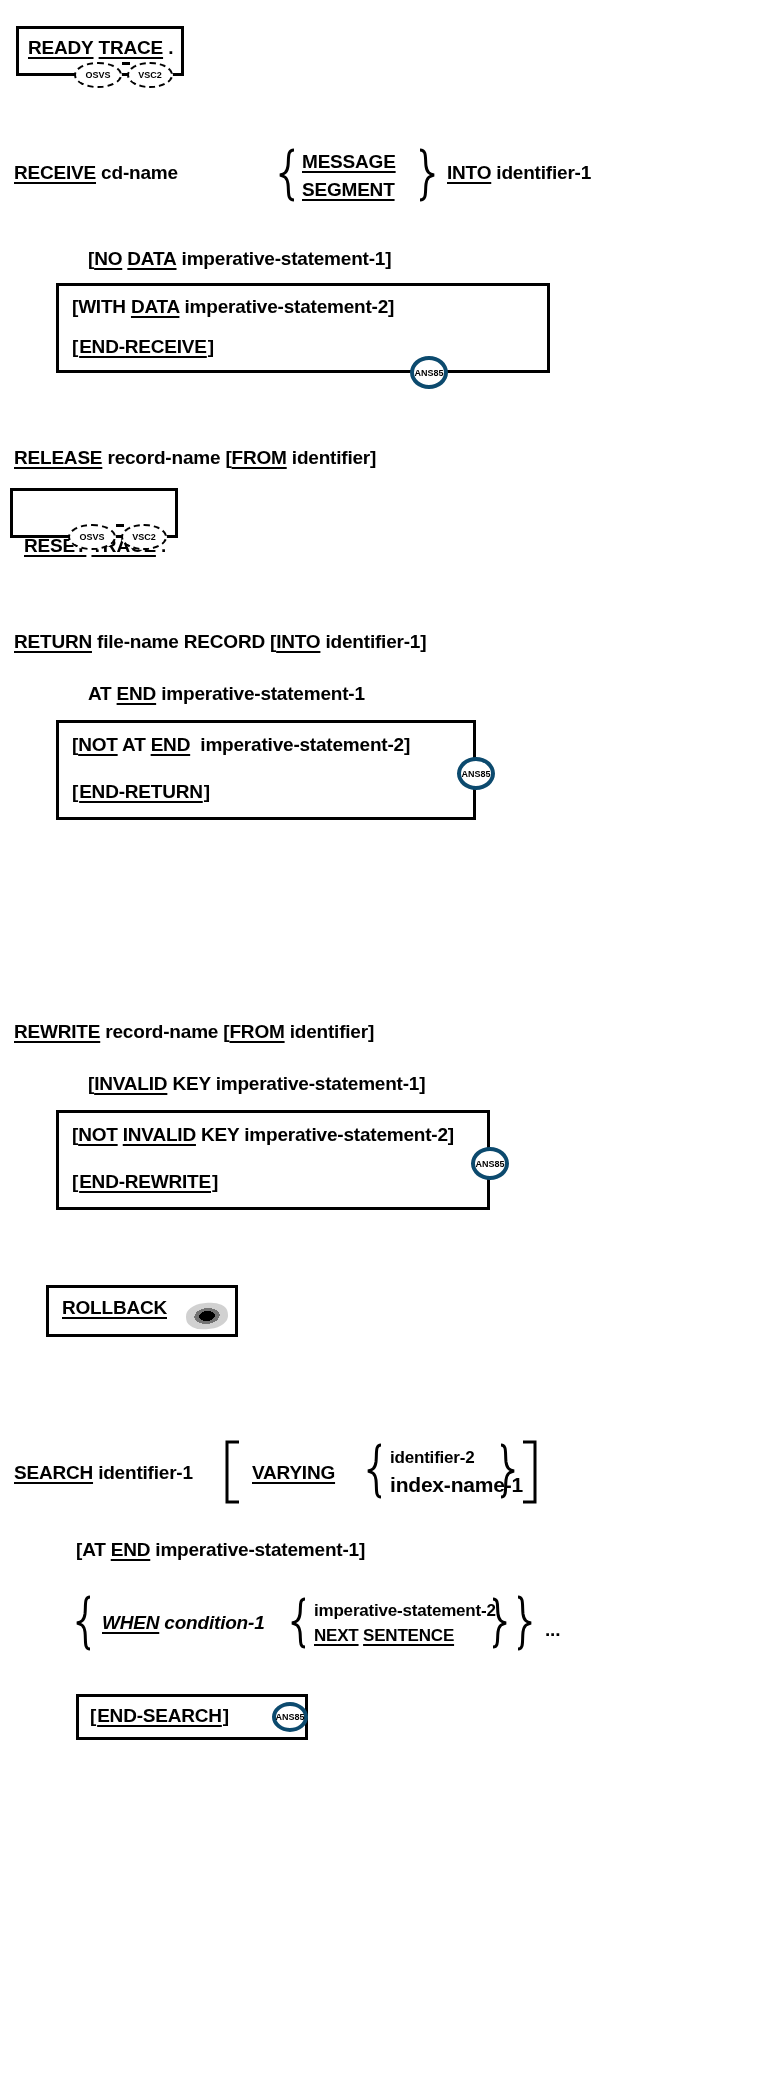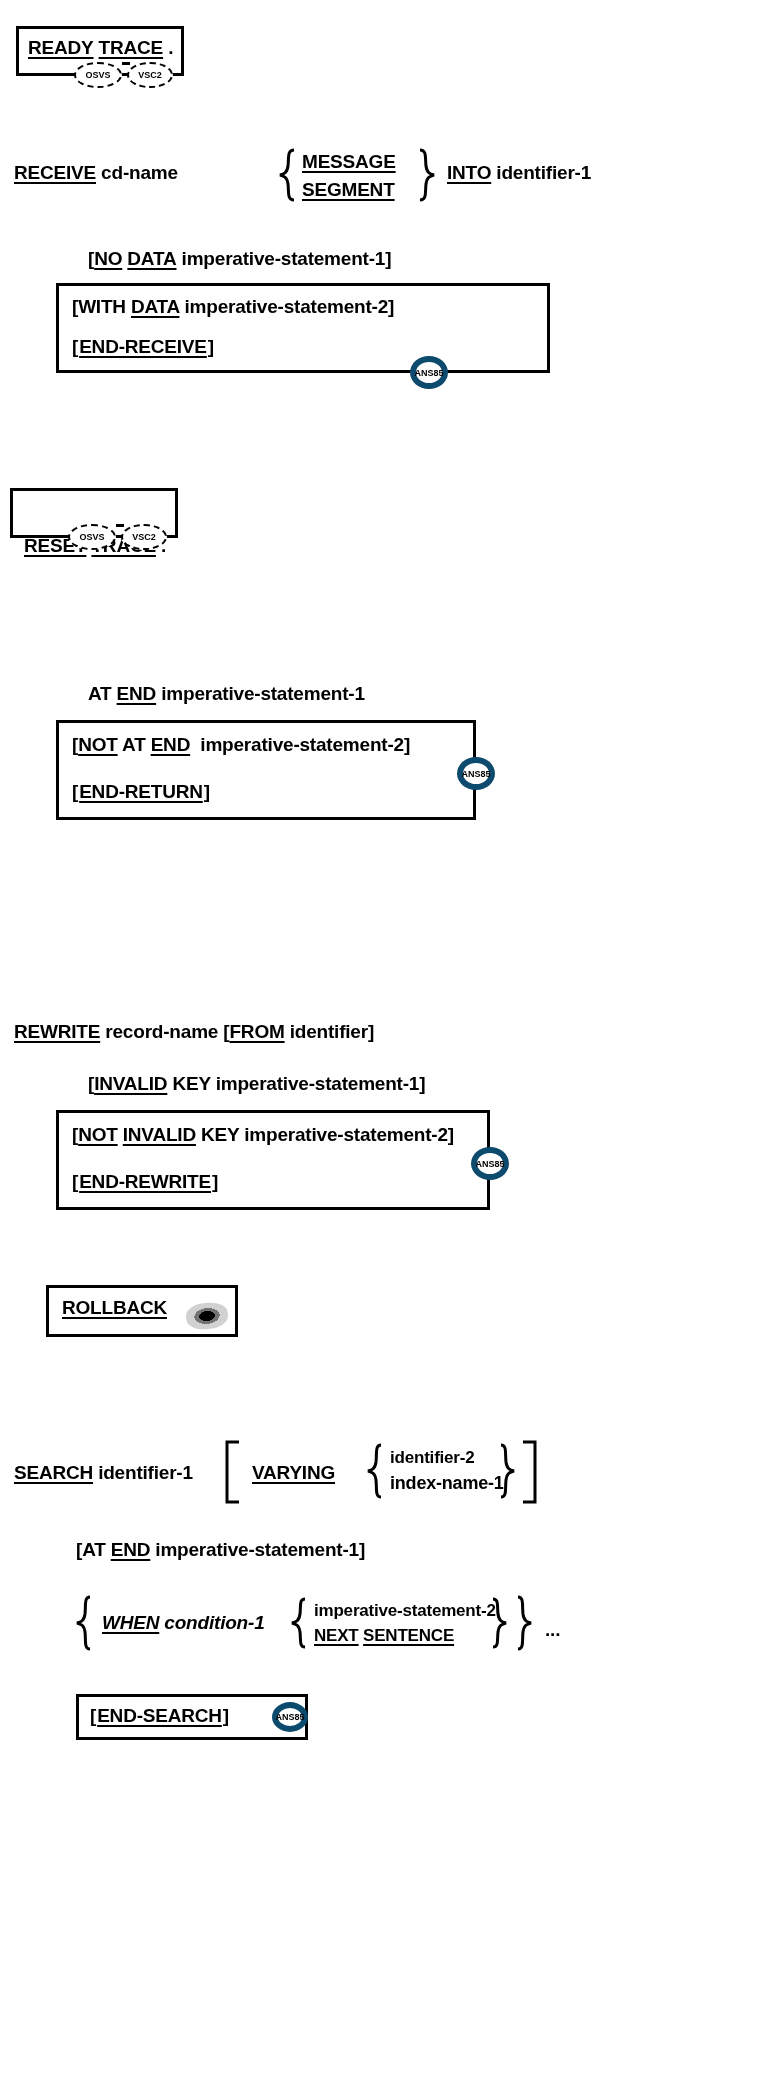--- a/index.html
+++ b/index.html
@@ -41,21 +41,21 @@
   .ebox{
     position:absolute;
     border:3px solid #000;
     box-sizing:border-box;
     background:transparent;
   }
 
   
   .bubble{
     position:absolute;
-    border:6px solid #0c4a6e;
+    border:4px solid #0c4a6e;
     border-radius:50%;
     background:#fff;
     font-size:9px;
     font-weight:bold;
     letter-spacing:0px;
     display:flex;
     align-items:center;
     justify-content:center;
     box-sizing:border-box;
   }
@@ -119,29 +119,35 @@
 
   <div class="ebox" style="left:56px; top:283px; width:494px; height:90px;"></div>
   <div class="stmt" style="left:72px; top:297px;">
     <span>[WITH </span><span class="kw">DATA</span><span> imperative-statement-2]</span>
   </div>
   <div class="stmt" style="left:72px; top:337px;">
     <span>[</span><span class="kw endbox">END-RECEIVE</span><span>]</span>
   </div>
   <div class="bubble" style="left:410px; top:356px; width:38px; height:33px;">ANS85</div>
 
+  <div class="stmt" style="left:14px; top:448px;">
+    <span class="kw">RELEASE</span><span>&nbsp;</span><span>record-name</span><span>&nbsp;</span><span>[</span><span class="kw">FROM</span><span>&nbsp;</span><span>identifier]</span>
+  </div>
 
   <div class="ebox" style="left:10px; top:488px; width:168px; height:50px;"></div>
   <div class="stmt" style="left:24px; top:500px;margin-top:36px;">
     <span class="kw">RESET</span><span>&nbsp;</span><span class="kw">TRACE</span><span>&nbsp;</span><span class="plain">.</span>
   </div>
   <div class="bubble dashed" style="left:68px; top:524px; width:48px; height:26px;">OSVS</div>
   <div class="bubble dashed" style="left:121px; top:524px; width:46px; height:26px;">VSC2</div>
   <div class="tick" style="left:116px; top:524px; width:8px; height:3px;"></div>
 
+  <div class="stmt" style="left:14px; top:632px;">
+    <span class="kw">RETURN</span><span>&nbsp;</span><span>file-name</span><span>&nbsp;</span><span>RECORD</span><span>&nbsp;</span><span>[</span><span class="kw">INTO</span><span>&nbsp;</span><span>identifier-1</span><span>]</span>
+  </div>
 
   <div class="stmt" style="left:88px; top:684px;">
     <span>AT </span><span class="kw">END</span><span> imperative-statement-1</span>
   </div>
 
   <div class="ebox" style="left:56px; top:720px; width:420px; height:100px;"></div>
   <div class="stmt" style="left:72px; top:735px;">
     <span>[</span><span class="kw">NOT</span><span> AT </span><span class="kw">END</span><span>&nbsp;</span><span> imperative-statement-2]</span>
   </div>
   <div class="stmt" style="left:72px; top:782px;">
@@ -181,21 +187,21 @@
   </svg>
   <div class="stmt" style="left:252px; top:1463px;">
     <span class="kw">VARYING</span>
   </div>
   <svg class="glyph" style="left:366px; top:1443px;" width="18" height="58" viewBox="0 0 18 58">
     <path d="M15 2 C9 2 11 10 10 19 C9 26 6 27 2 28 C6 29 9 30 10 37 C11 46 9 54 15 54" fill="none" stroke="#000" stroke-width="3"></path>
   </svg>
   <div class="stmt" style="left:390px; top:1449px; font-size:17px;">
     <span>identifier-2</span>
   </div>
-  <div class="stmt" style="left:390px; top:1474px; font-size:18px;">
+  <div class="stmt" style="left:390px; top:1474px; font-size:21px;">
     <span>index-name-1</span>
   </div>
   <svg class="glyph" style="left:498px; top:1443px;" width="18" height="58" viewBox="0 0 18 58">
     <path d="M3 2 C9 2 7 10 8 19 C9 26 12 27 16 28 C12 29 9 30 8 37 C7 46 9 54 3 54" fill="none" stroke="#000" stroke-width="3"></path>
   </svg>
   <svg class="glyph" style="left:520px; top:1440px;" width="20" height="64" viewBox="0 0 20 64">
     <path d="M3 2 L15 2 L15 62 L3 62" fill="none" stroke="#000" stroke-width="3"></path>
   </svg>
 
   <div class="stmt" style="left:76px; top:1540px;">

